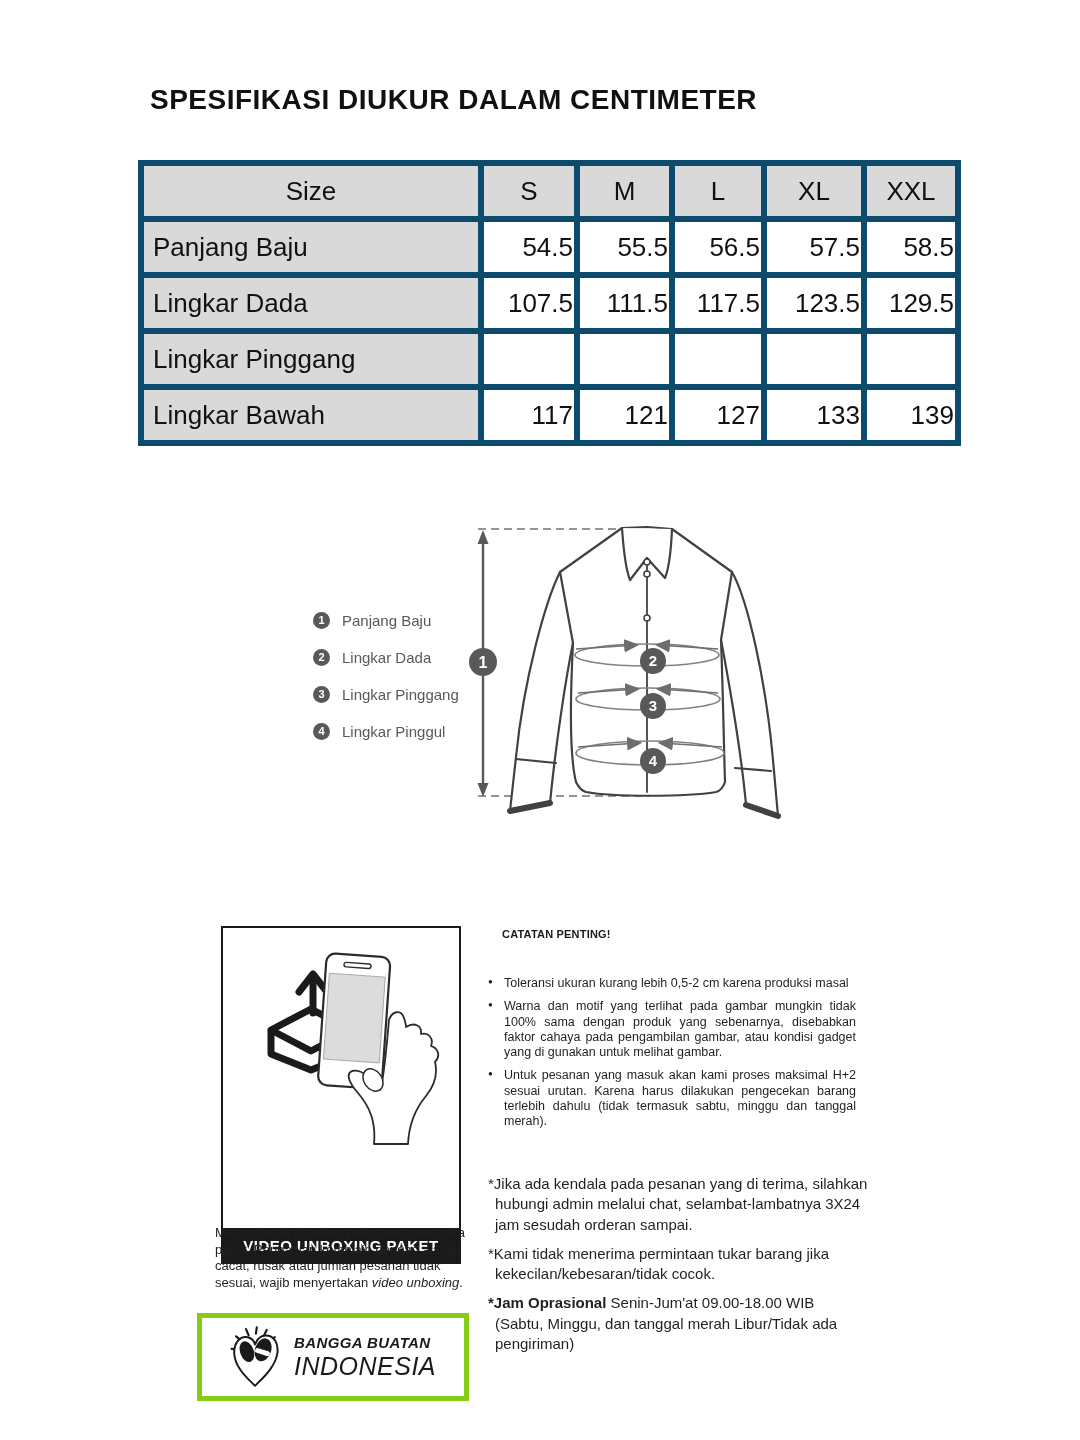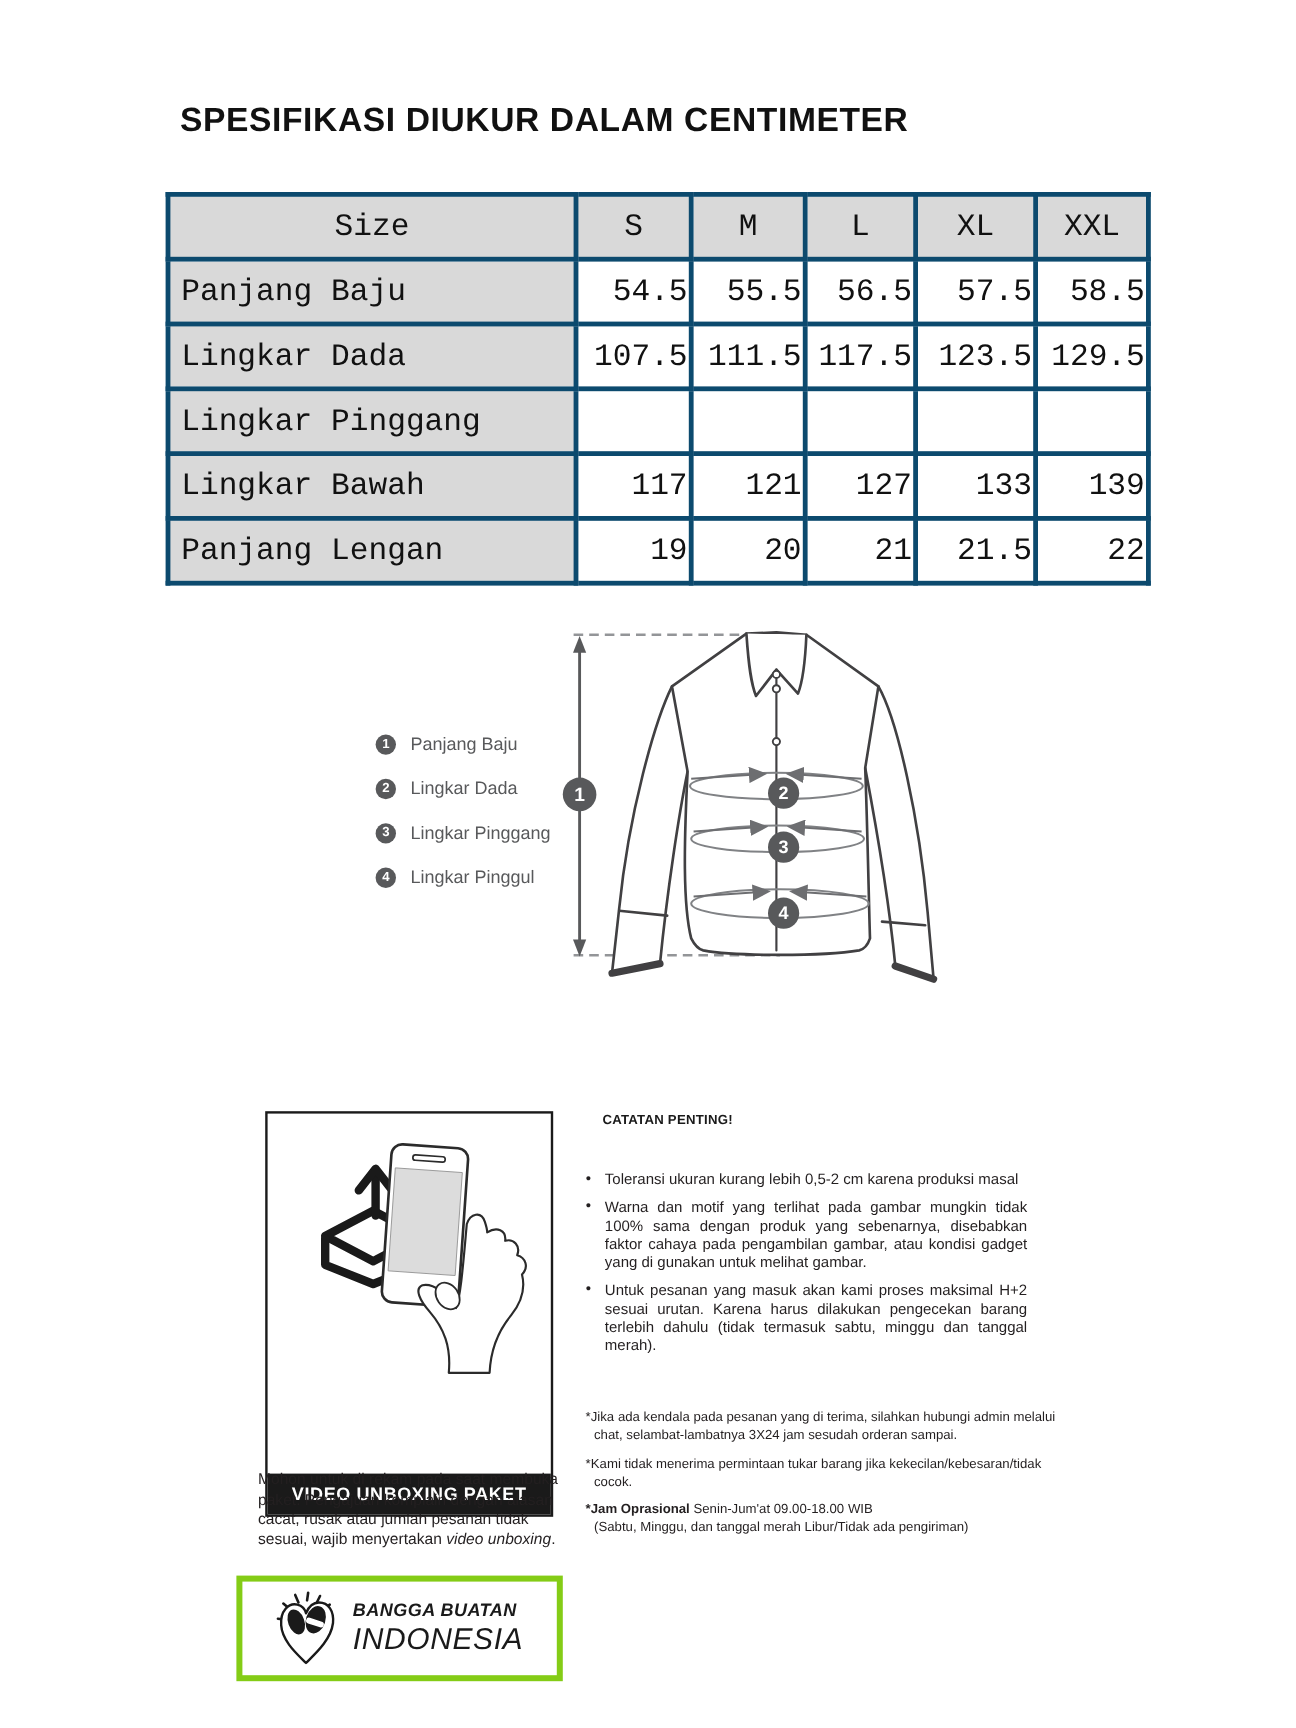--- a/index.html
+++ b/index.html
@@ -6,21 +6,21 @@
   .page{position:relative;width:1080px;height:1440px;background:#ffffff;overflow:hidden;
         font-family:"Liberation Sans",sans-serif;color:#1a1a1a;border-radius:20px;}
 
   
   .spec-title{position:absolute;left:150px;top:84px;font-size:28px;font-weight:bold;
               letter-spacing:.5px;color:#111;}
 
   
   .size-table{position:absolute;left:138px;top:160px;border-collapse:collapse;
               table-layout:fixed;font-size:26px;color:#111;}
-  .size-table td{border:4px solid #0c4a6e;height:48px;overflow:hidden;font-family:Liberation Mono, monospace;}
+  .size-table td{border:6px solid #0c4a6e;height:48px;overflow:hidden;}
   .size-table .hdr{background:#d9d9d9;text-align:center;}
   .size-table .label-cell{background:#d9d9d9;text-align:left;padding-left:9px;}
   .size-table .value-cell{text-align:right;background:#fff;}
 
   
   .legend{position:absolute;left:313px;top:610px;display:flex;flex-direction:column;gap:16px;}
   .legend-row{display:flex;align-items:center;height:21px;}
   .legend-badge{width:17px;height:17px;border-radius:50%;background:#58595b;color:#fff;
                 font-size:11px;font-weight:bold;line-height:17px;text-align:center;flex:0 0 17px;}
   .legend-label{margin-left:12px;font-size:15px;color:#58595b;}
@@ -37,21 +37,21 @@
                  line-height:1.27;color:#231f20;}
 
   
   .notes-title{position:absolute;left:502px;top:928px;font-size:11px;font-weight:800;
                letter-spacing:.2px;color:#1a1a1a;}
   .notes-list{position:absolute;left:488px;top:976px;width:368px;margin:0;padding:0;list-style:none;}
   .notes-list li{position:relative;padding-left:16px;text-align:justify;font-size:12.5px;
                  line-height:1.22;margin-bottom:8px;color:#231f20;}
   .notes-list li::before{content:"\25CF";position:absolute;left:0;top:1px;font-size:8px;color:#231f20;}
   .footnotes{position:absolute;left:488px;top:1174px;width:400px;color:#231f20;}
-  .footnotes p{margin:0 0 9px;font-size:11px;line-height:1.35;padding-left:7px;text-indent:-7px;}
+  .footnotes p{margin:0 0 9px;font-size:15px;line-height:1.35;padding-left:7px;text-indent:-7px;}
   .footnotes .fn-bold{font-weight:bold;}
 
   
   .bbi-box{position:absolute;left:197px;top:1313px;width:272px;height:88px;border:5px solid #84cc16;
            box-sizing:border-box;display:flex;align-items:center;background:#fff;}
   .bbi-icon{margin-left:26px;flex:0 0 auto;}
   .bbi-text{margin-left:12px;font-style:italic;color:#1a1a1a;}
   .bbi-line1{font-size:15px;font-weight:600;letter-spacing:.4px;}
   .bbi-line2{font-size:25px;font-weight:400;letter-spacing:.5px;margin-top:1px;}
 
@@ -106,28 +106,20 @@
       <td class="value-cell"></td>
       <td class="value-cell"></td>
     </tr>
     <tr>
       <td class="label-cell">Lingkar Bawah</td>
       <td class="value-cell">117</td>
       <td class="value-cell">121</td>
       <td class="value-cell">127</td>
       <td class="value-cell">133</td>
       <td class="value-cell">139</td>
-    </tr>
-    <tr>
-      <td class="label-cell">Panjang Lengan</td>
-      <td class="value-cell">19</td>
-      <td class="value-cell">20</td>
-      <td class="value-cell">21</td>
-      <td class="value-cell">21.5</td>
-      <td class="value-cell">22</td>
     </tr>
   </tbody>
     </table>
 
   <div class="legend">
     <div class="legend-row">
       <span class="legend-badge">1</span>
       <span class="legend-label">Panjang Baju</span>
     </div>
     <div class="legend-row">

